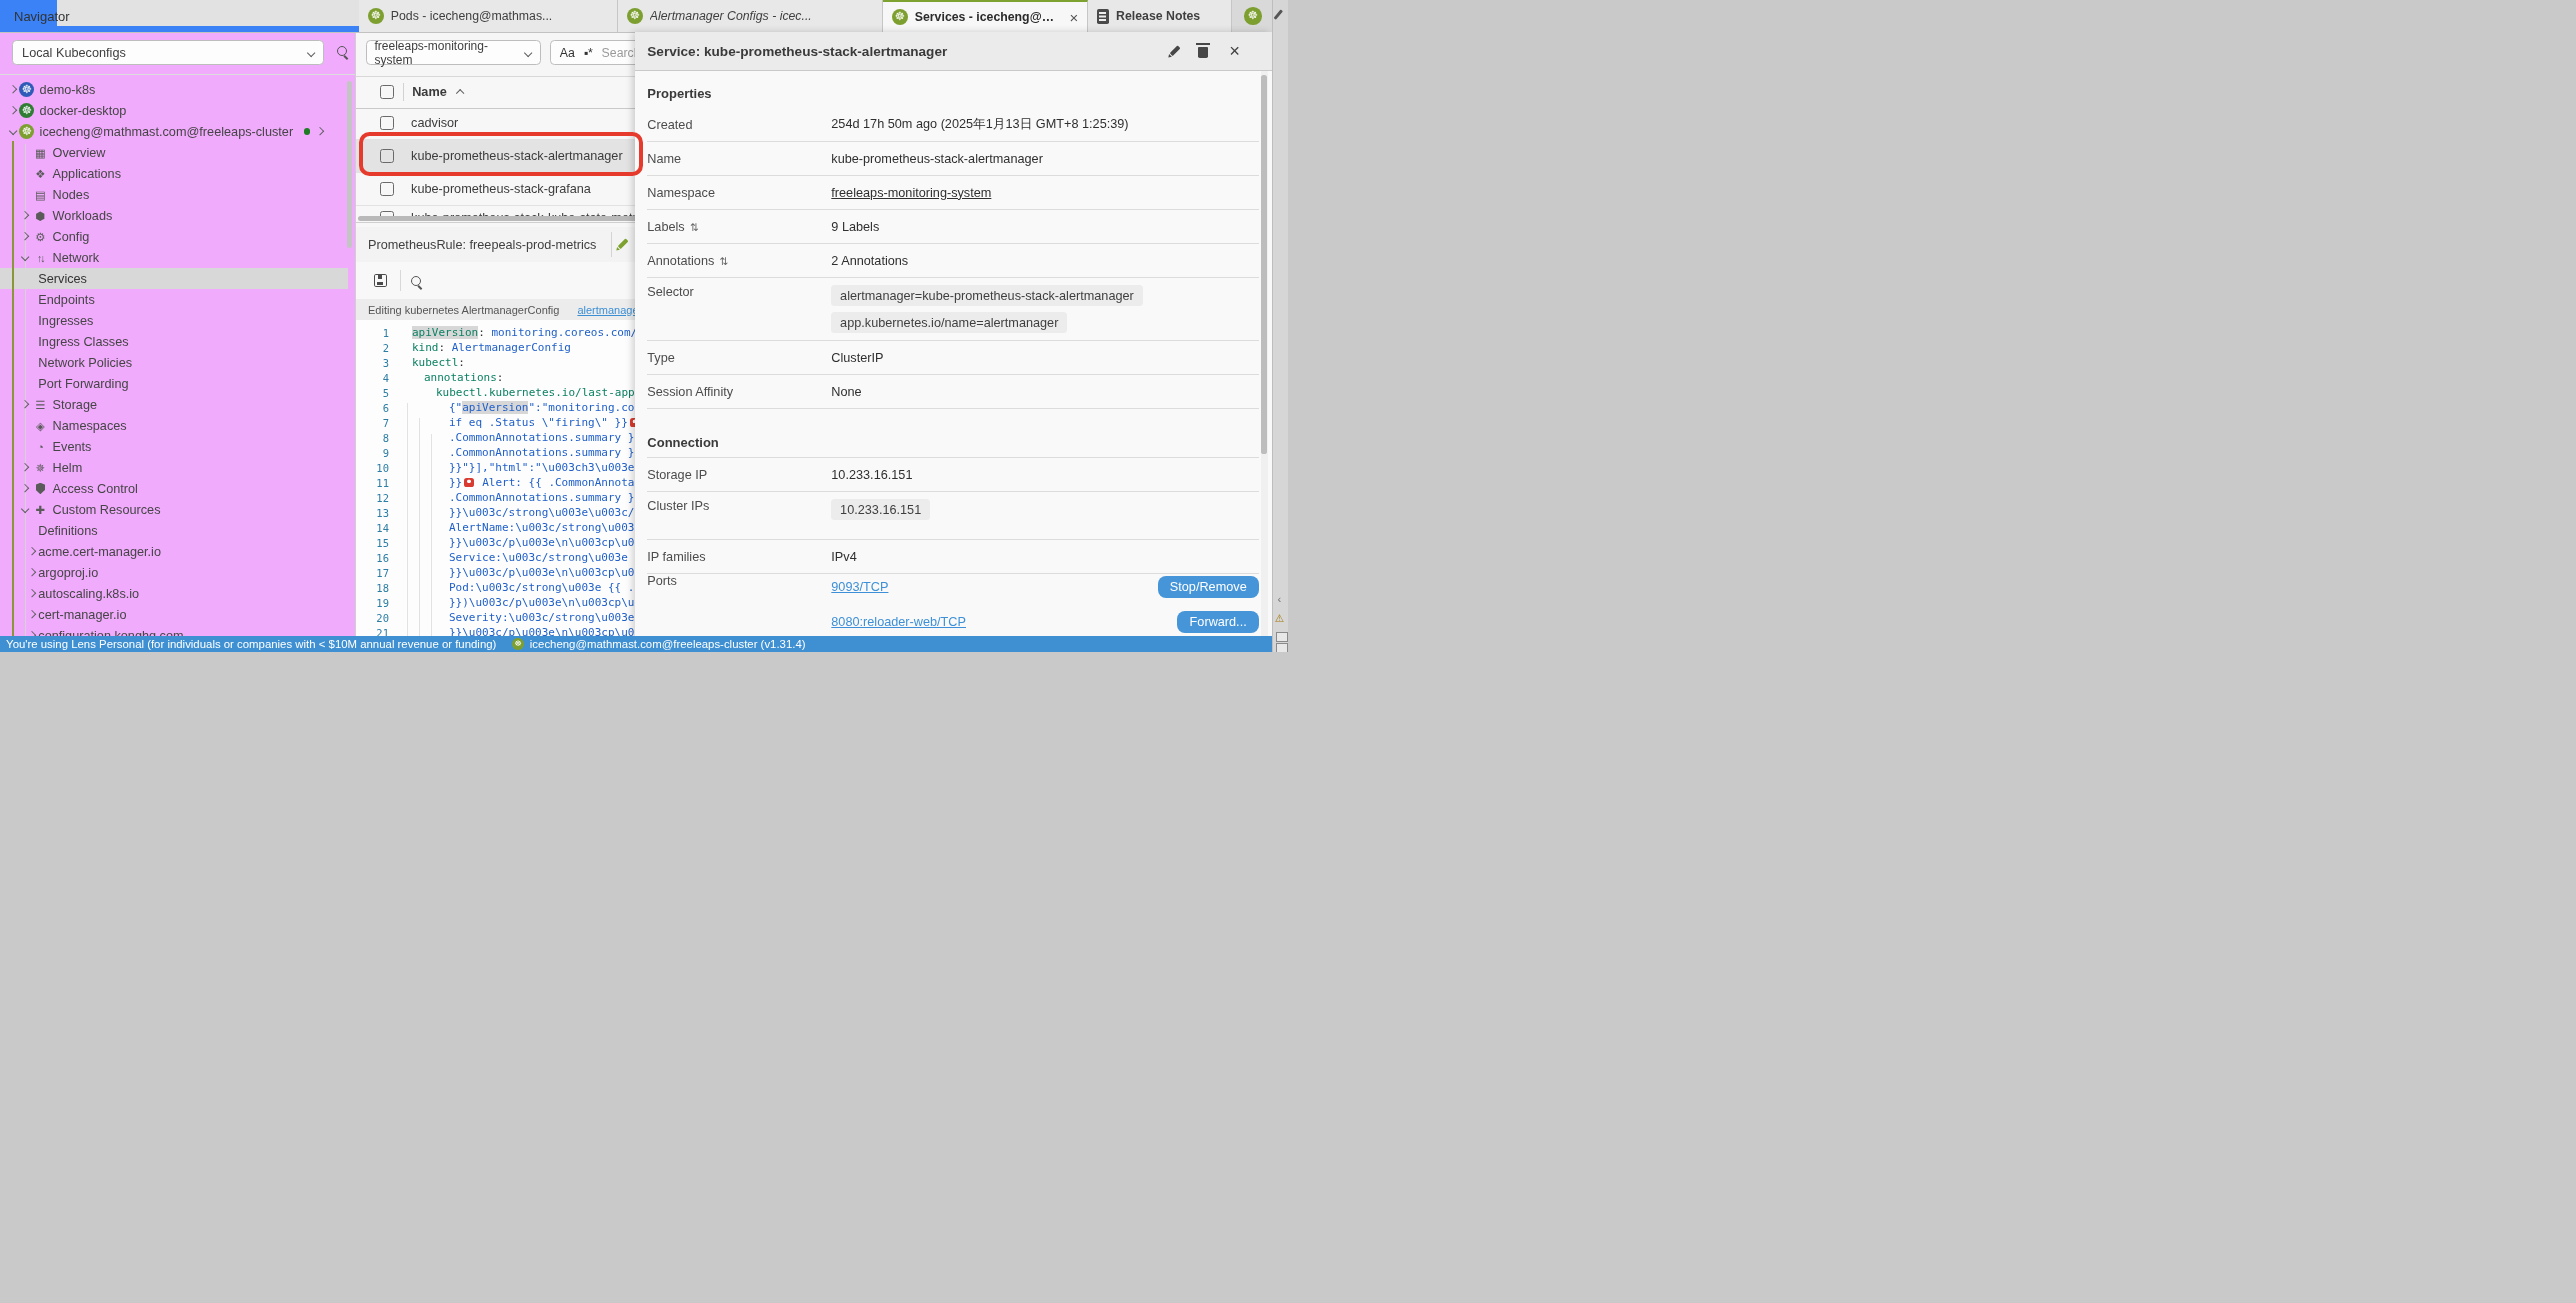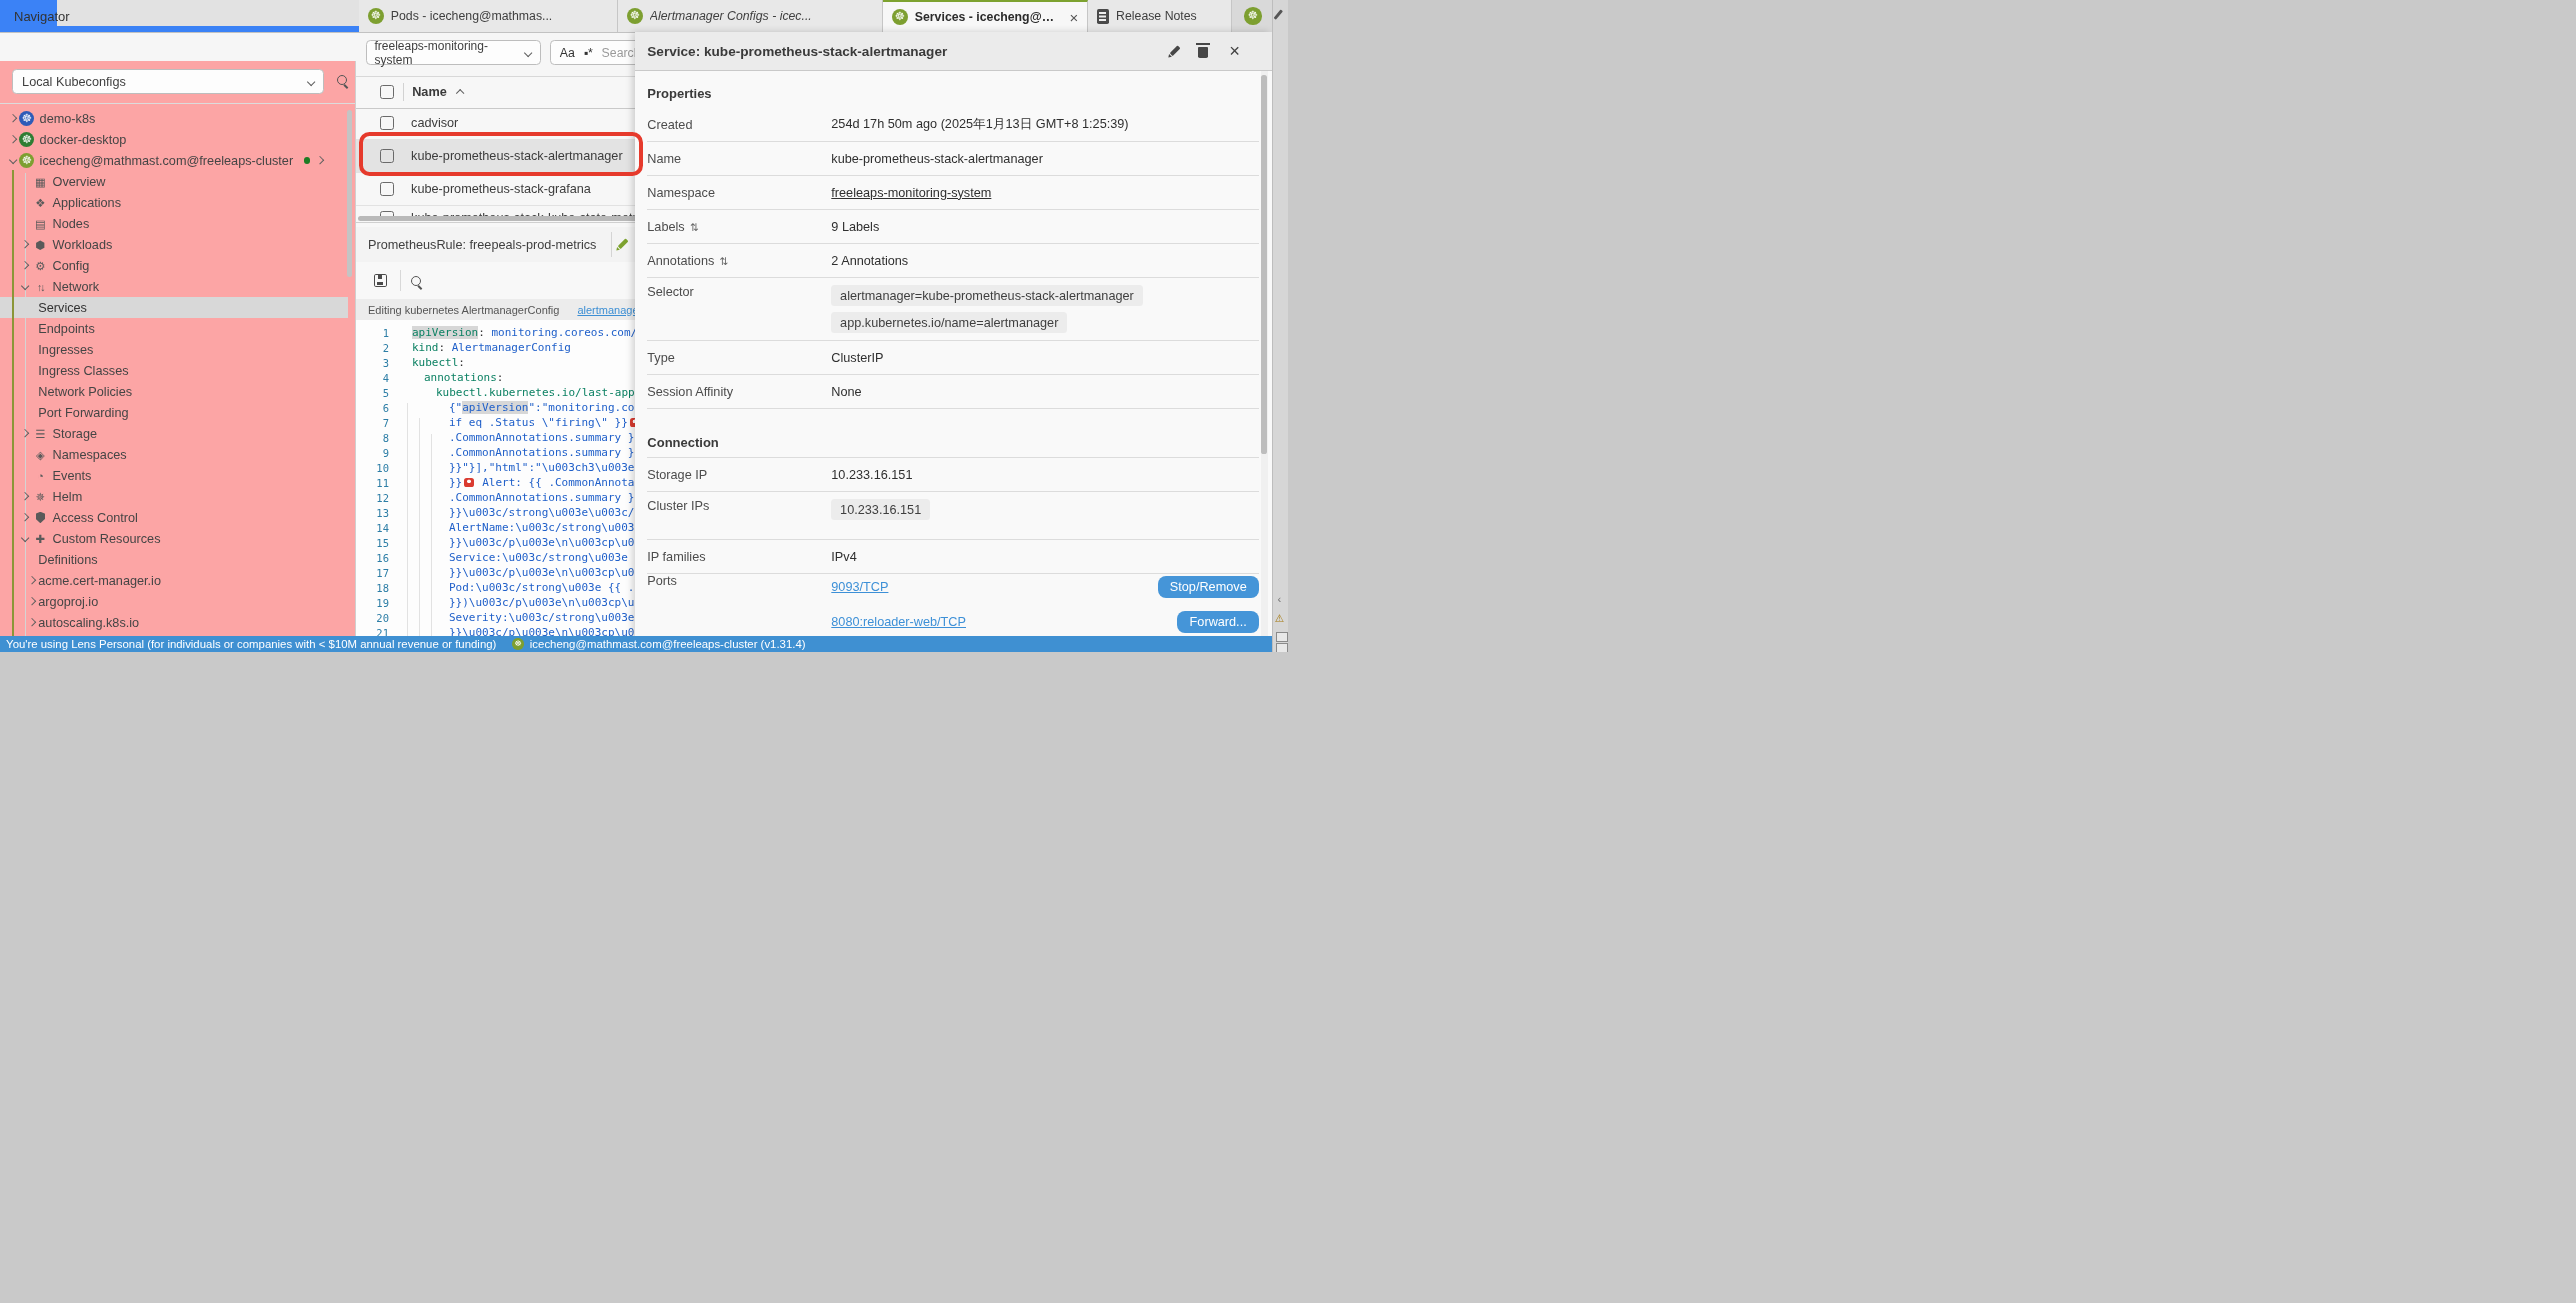--- a/index.html
+++ b/index.html
@@ -21,22 +21,22 @@
   .tlabel.it{font-style:italic;}
   .tclose{font-size:15px;color:#555;margin-left:3.5px;}
   .kicon{width:16px;height:16px;min-width:16px;border-radius:50%;display:inline-flex;align-items:center;
          justify-content:center;color:#fff;font-size:11.4px;line-height:1;}
   .docicon{width:12.3px;height:15px;min-width:12.3px;background:#4a4a4a;border-radius:1.8px;position:relative;}
   .docicon::before{content:"";position:absolute;left:2.6px;top:3.5px;width:7px;height:1.8px;background:#eee;
                    box-shadow:0 3.5px 0 #eee,0 7px 0 #eee;}
   #tabend-k8s{position:absolute;left:1244px;top:7px;z-index:6;}
   #tabend-dots{position:absolute;left:1272px;top:1.8px;color:#666;font-size:10.5px;z-index:13;letter-spacing:1.8px;}
   
-  #sidebar{position:absolute;left:0;top:32px;width:355px;height:605px;background:#fca5a5;
-           border-right:0.9px solid #cfcfcf;z-index:2;margin-top:29px;}
+  #sidebar{position:absolute;left:0;top:32px;width:355px;height:605px;background:#f0abfc;
+           border-right:0.9px solid #cfcfcf;z-index:2;}
   #kubesel{position:absolute;left:12.3px;top:8px;width:312px;height:25.4px;border:0.9px solid #bdbdbd;
            border-radius:4.4px;background:#fdfdfd;display:flex;align-items:center;box-sizing:border-box;
            padding:0 8.8px;font-size:12.7px;color:#3f3f3f;}
   #kubesel .chev{margin-left:auto;}
   #sidesearch{position:absolute;left:337px;top:14px;}
   #sidebar .divider{position:absolute;left:0;top:42px;width:355px;height:0.9px;background:#dcdcdc;}
   #tree{position:absolute;left:0;top:47px;width:348px;}
   .trow{height:21px;display:flex;align-items:center;font-size:12.7px;color:#454545;
         box-sizing:border-box;white-space:nowrap;}
   .trow.sel{background:#d8d8d8;color:#333;}
@@ -181,21 +181,21 @@
         </div>
         <div class="tab" style="width: 265px;">
           <span class="kicon" style="background: rgb(125, 159, 48);">☸</span>
           <span class="tlabel it">Alertmanager Configs - icec...</span>
         </div>
         <div class="tab active" style="width: 205px;">
           <span class="kicon" style="background: rgb(125, 159, 48);">☸</span>
           <span class="tlabel">Services - icecheng@math...</span>
           <span class="tclose">×</span>
         </div>
-        <div class="tab" style="width: 144px;">
+        <div class="tab" style="width: 144px; font-weight: bold;">
           <span class="docicon"></span>
           <span class="tlabel">Release Notes</span>
         </div>
       </div>
     <span id="tabend-k8s" class="kicon" style="background:#7d9f30;width:17.5px;height:17.5px;">☸</span>
     <div id="tabend-dots">‥</div>
   </div>
 
   <div id="sidebar">
     <div id="kubesel">

